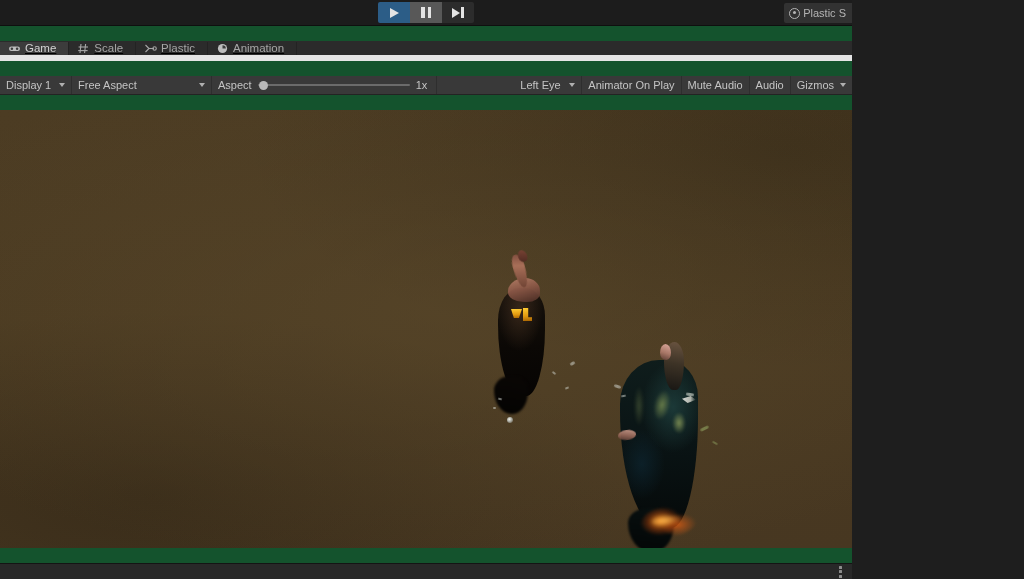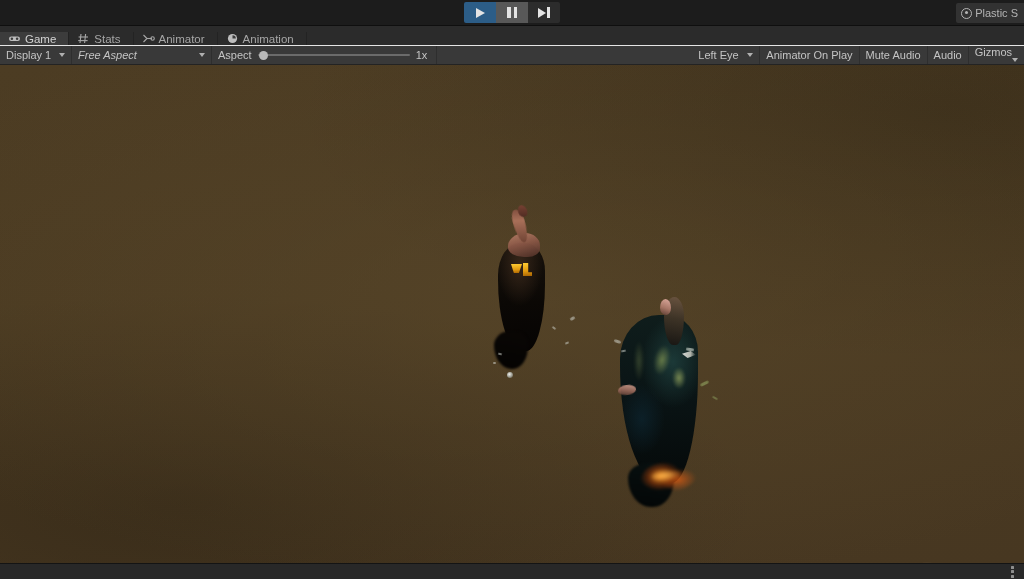--- a/index.html
+++ b/index.html
@@ -5,23 +5,23 @@
 <style>
   * { box-sizing: border-box; margin: 0; padding: 0; }
   html, body {
     width: 1024px; height: 579px;
     background: #1e1e1e;
     font-family: "Liberation Sans", sans-serif;
     overflow: hidden;
   }
   #app {
     position: relative;
-    width: 1024px; height: 579px;
-    background: #7f1d1d;
-    display: flex; flex-direction: column;
+    width: 852px; height: 579px;
+    background: #14532d;
+    display: flex; flex-direction: column; gap: 15px;
   }
 
   
   .top-toolbar {
     position: relative;
     height: 26px; min-height: 26px;
     background: #1c1c1c;
     border-bottom: 1px solid #0f0f0f;
     display: flex; align-items: center;
   }
@@ -83,22 +83,23 @@
   .plastic-icon::after {
     content: ""; position: absolute;
     left: 2.5px; top: 2.5px; width: 3px; height: 3px;
     background: #b4b4b4; border-radius: 50%;
   }
 
   
   .tab-row {
     height: 20px; min-height: 20px;
     background: #2b2b2b;
-    display: flex; align-items: flex-end;
-    border-bottom: 1px solid #e5e5e5;
+    display: flex; align-items: center;
+    border-bottom: 6px solid #e5e5e5;
+    text-decoration: underline;
   }
   .tab {
     display: flex; align-items: center; gap: 4px;
     padding: 0 12px 0 8px;
     font-size: 11.5px;
     color: #a6a6a6;
     cursor: pointer;
     border-right: 1px solid #232323;
     background: #2b2b2b;
     white-space: nowrap;
@@ -115,32 +116,32 @@
     color: #c4c4c4;
     border-bottom: 1px solid #232323;
   }
   .gt-item {
     display: flex; align-items: center;
     padding: 0 6px;
     border-right: 1px solid #2e2e2e;
     cursor: pointer;
     white-space: nowrap;
   }
-  .gt-item.noborder { border-right: none; flex-direction: column; }
+  .gt-item.noborder { border-right: none; }
   .gt-spacer { flex: 1 1 auto; }
   .gt-label { margin-right: 6px; }
   .caret {
     width: 0; height: 0;
     border-left: 3.5px solid transparent;
     border-right: 3.5px solid transparent;
     border-top: 4px solid #b0b0b0;
     margin-left: auto;
   }
   .dd-display { width: 72px; }
-  .dd-aspect { width: 140px; font-style: italic; }
+  .dd-aspect { width: 140px; }
   .dd-eye   { width: 68px; }
 
   .scale-wrap {
     display: flex; align-items: center;
     padding: 0 6px;
     border-right: 1px solid #2e2e2e;
     gap: 6px;
   }
   .scale-track {
     position: relative;
@@ -429,34 +430,34 @@
       <span class="tabicon">
         <svg width="13" height="13" viewBox="0 0 13 13" aria-hidden="true">
           <g stroke="#a6a6a6" stroke-width="1.1">
             <line x1="4" y1="2" x2="3" y2="11"></line>
             <line x1="8.6" y1="2" x2="7.6" y2="11"></line>
             <line x1="1.6" y1="5" x2="11" y2="5"></line>
             <line x1="1.2" y1="8.6" x2="10.6" y2="8.6"></line>
           </g>
         </svg>
       </span>
-      <span>Stats</span>
+      <span>Scale</span>
     </div>
 
     <div class="tab">
       <span class="tabicon">
         <svg width="13" height="13" viewBox="0 0 13 13" aria-hidden="true">
           <g stroke="#a6a6a6" stroke-width="1.1" fill="none">
             <path d="M1.5 3 L5 6.5 L1.5 10"></path>
             <line x1="5" y1="6.5" x2="10" y2="6.5"></line>
           </g>
           <circle cx="10.6" cy="6.5" r="1.7" fill="none" stroke="#a6a6a6" stroke-width="1.1"></circle>
         </svg>
       </span>
-      <span>Animator</span>
+      <span>Plastic</span>
     </div>
 
     <div class="tab">
       <span class="tabicon">
         <svg width="13" height="13" viewBox="0 0 13 13" aria-hidden="true">
           <circle cx="6.5" cy="6.5" r="4.6" fill="#bdbdbd"></circle>
           <path d="M6.5 6.5 L6.5 3.2 A3.3 3.3 0 0 1 9.8 6.5 Z" fill="#3c3c3c"></path>
         </svg>
       </span>
       <span>Animation</span>

